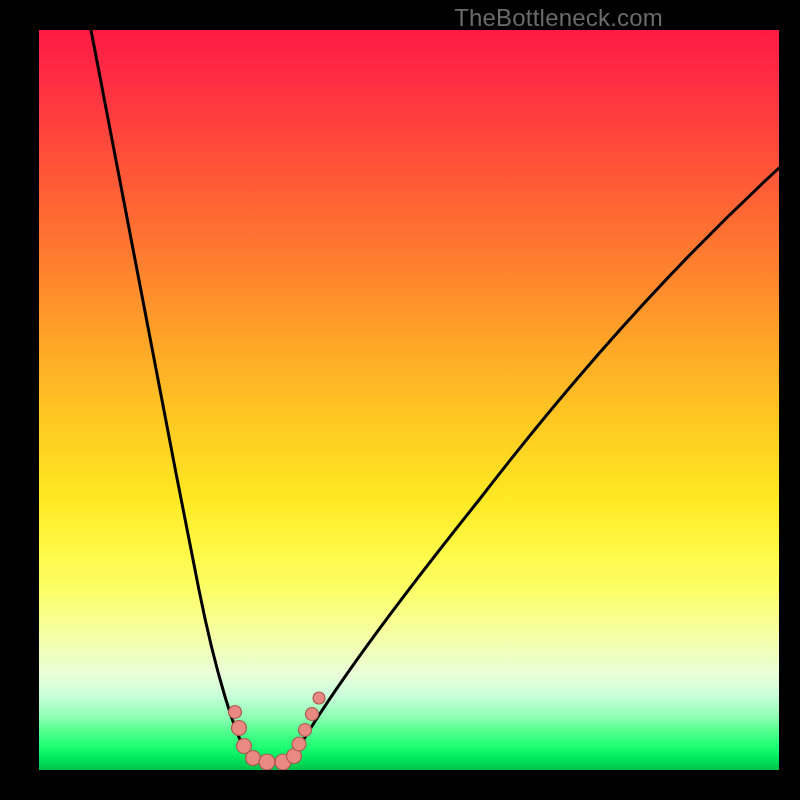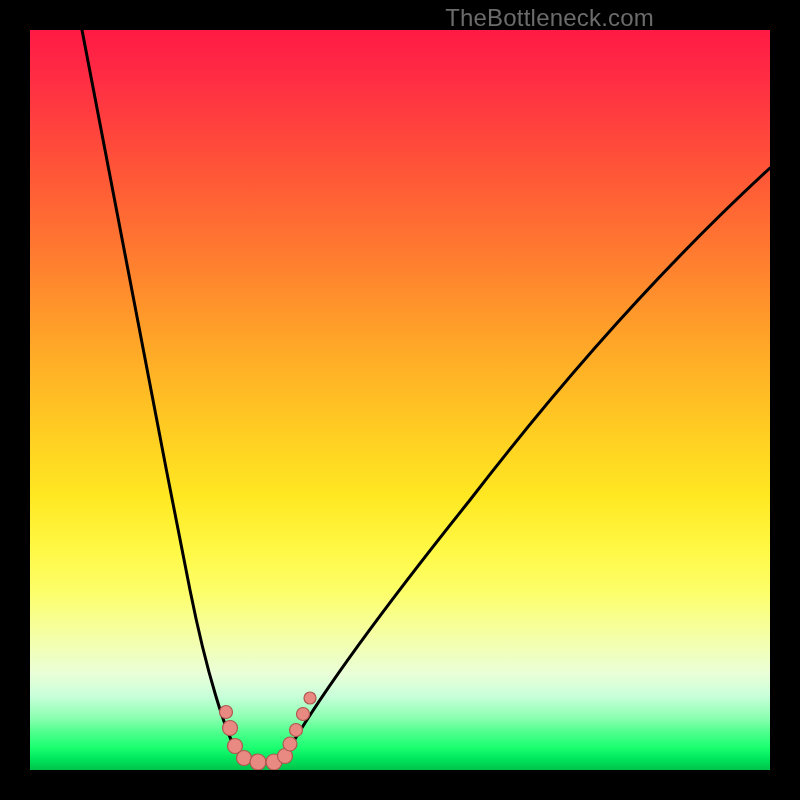--- a/index.html
+++ b/index.html
@@ -7,21 +7,21 @@
     padding: 0;
     width: 800px;
     height: 800px;
     background: #000;
     position: relative;
     font-family: Arial, Helvetica, sans-serif;
   }
   .frame {
     position: absolute;
     top: 0;
-    left: 0;
+    left: 9px;
     width: 668px;
     height: 800px;
     background: #000;
     border-radius: 10px;
   }
   .plot-area {
     position: absolute;
     top: 30px;
     left: 30px;
     width: 740px;

